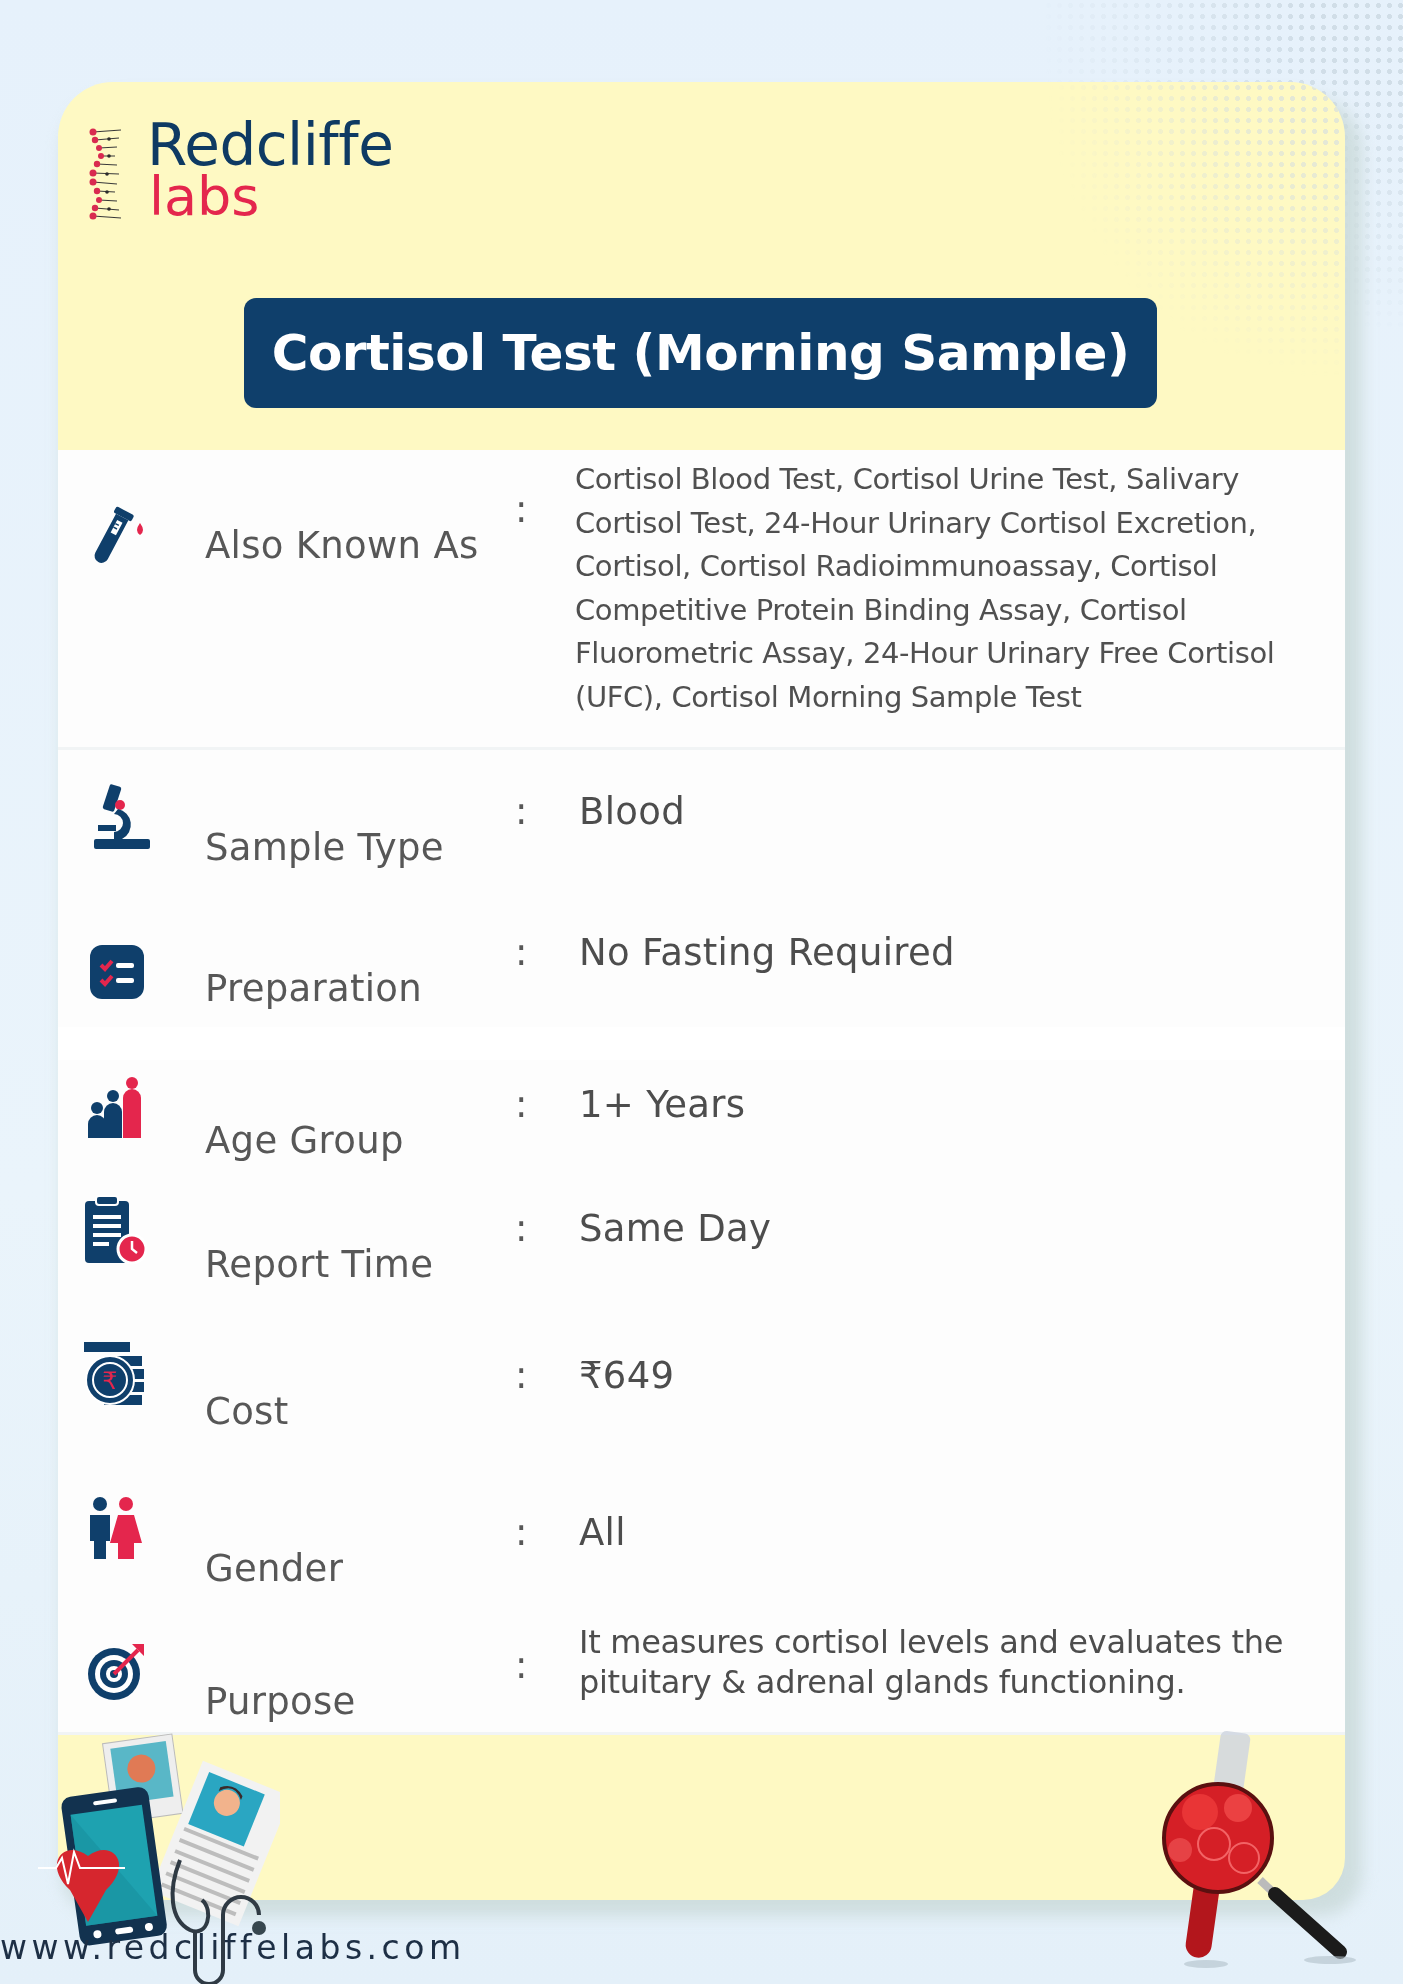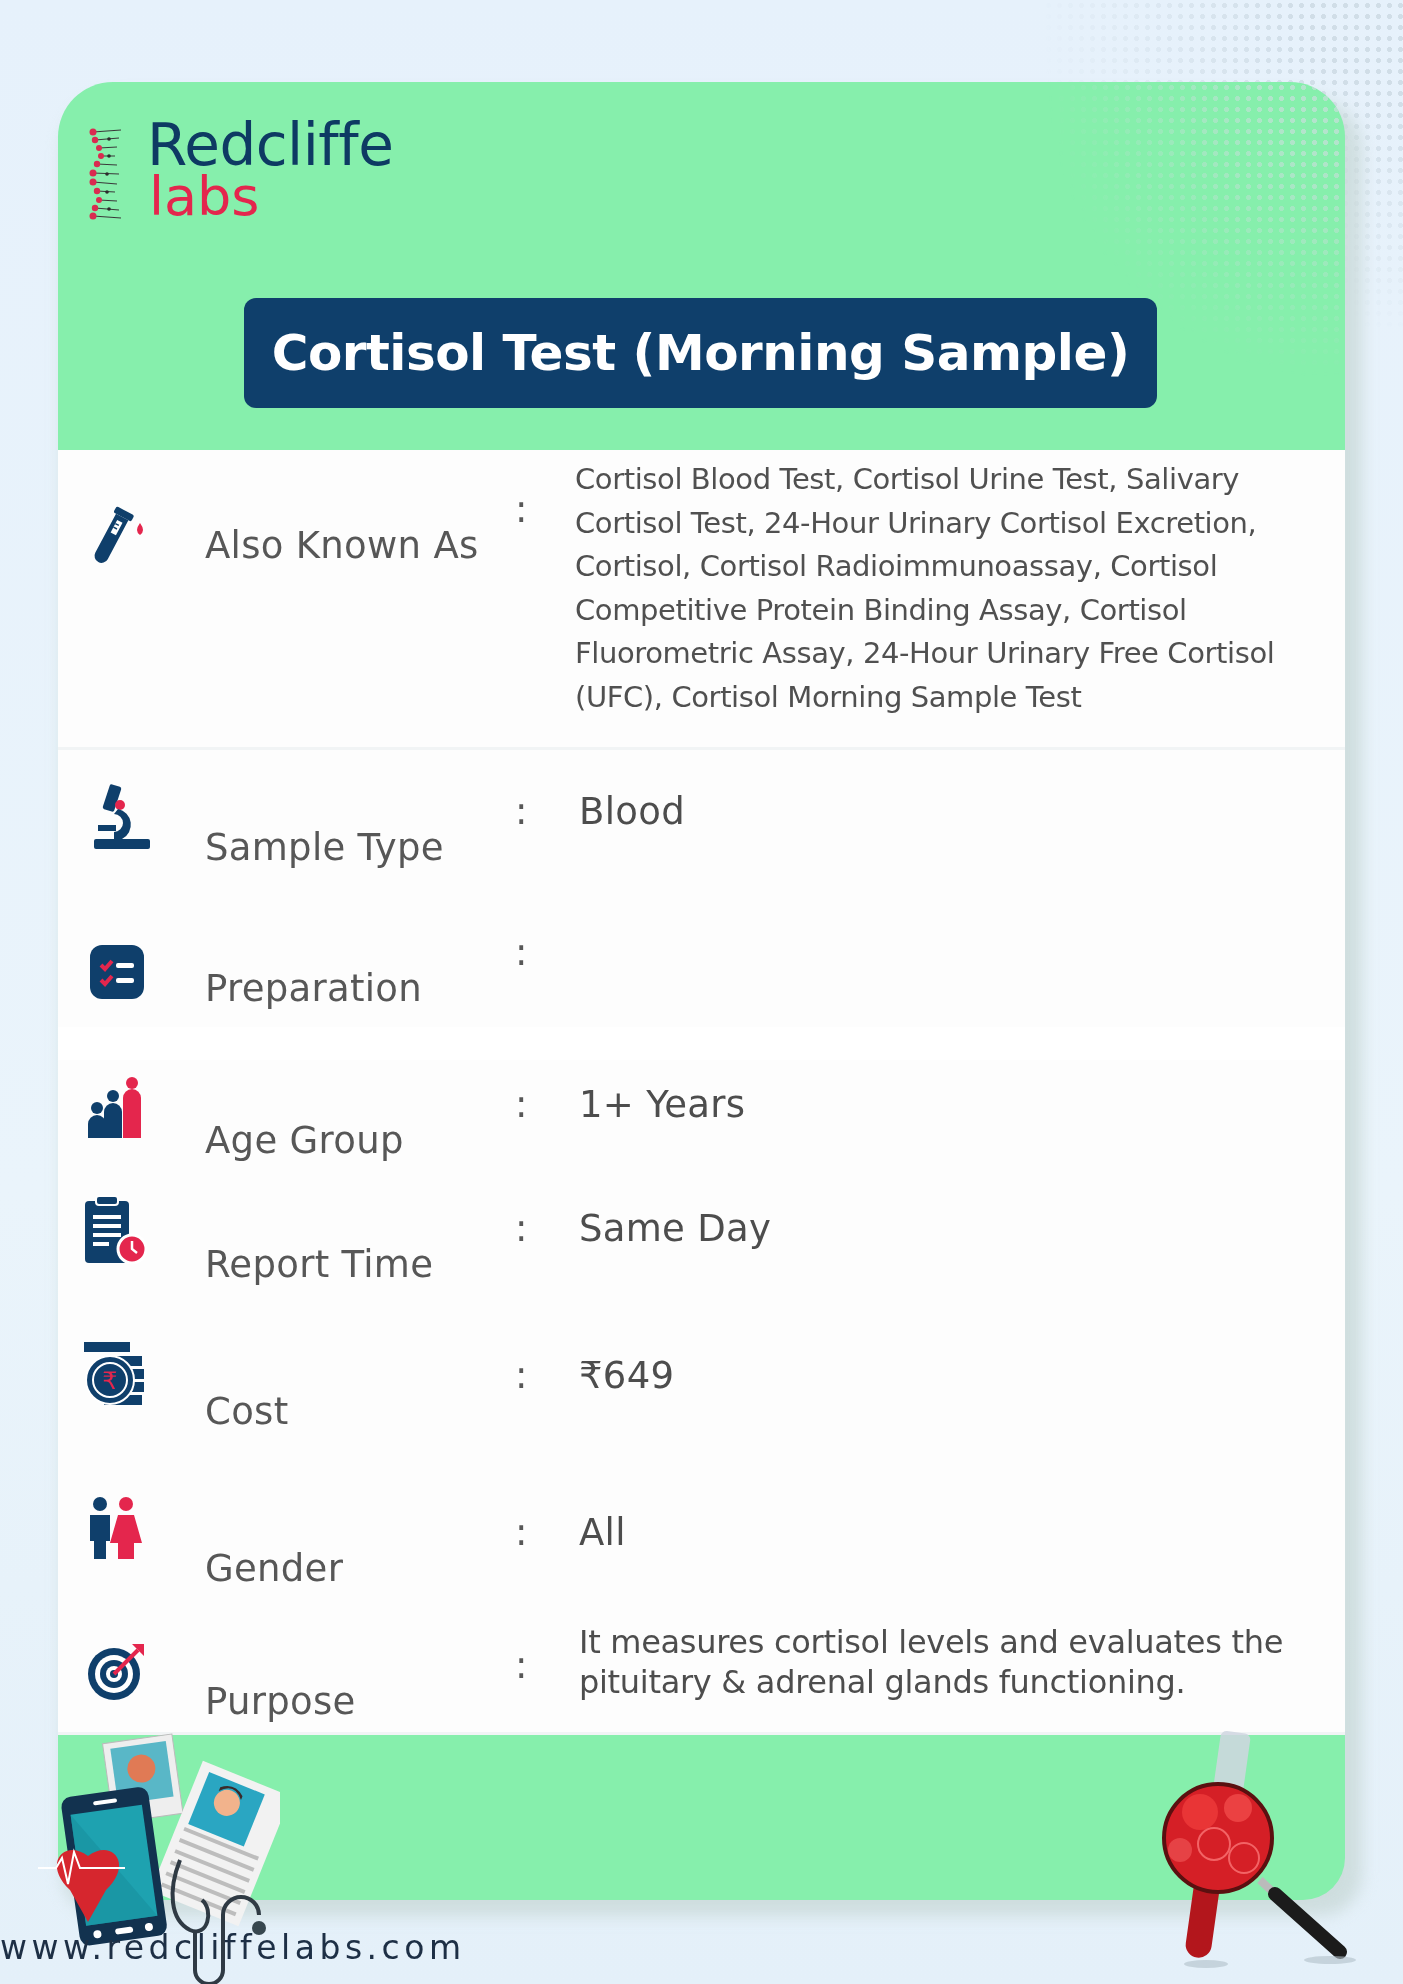--- a/index.html
+++ b/index.html
@@ -15,21 +15,21 @@
     -webkit-mask-image: radial-gradient(ellipse at 100% 0%, #000 20%, transparent 72%);
             mask-image: radial-gradient(ellipse at 100% 0%, #000 20%, transparent 72%);
   }
   .card-shadow {
     position:absolute; left:62px; top:96px; width:1300px; height:1820px;
     border-radius:55px 55px 42px 42px;
     background:#c9d9d8; filter:blur(8px); opacity:0.8;
   }
   .card {
     position:absolute; left:58px; top:82px; width:1287px; height:1818px;
-    background:#86efac; border-radius:55px 55px 42px 42px; overflow:hidden;
+    background:#fef9c3; border-radius:55px 55px 42px 42px; overflow:hidden;
   }
   .card-dots {
     position:absolute; right:0; top:0; width:300px; height:300px;
     background-image: radial-gradient(circle, rgba(210,220,226,0.6) 2.2px, transparent 2.8px);
     background-size:11px 11px;
     -webkit-mask-image: radial-gradient(ellipse at 100% 0%, #000 15%, transparent 70%);
             mask-image: radial-gradient(ellipse at 100% 0%, #000 15%, transparent 70%);
   }
   .logo { position:absolute; left:29px; top:40px; height:100px; width:320px; }
   .logo-dna { position:absolute; left:0; top:4px; width:40px; height:94px; }
@@ -173,20 +173,21 @@
   <div class="row" style="top:803px;height:142px;">
     <svg class="icon" style="top:58px;left:30px;width:58px;height:58px;" viewBox="0 0 58 58">
       <rect x="2" y="2" width="54" height="54" rx="12" fill="#0f3f6b"></rect>
       <path d="M13 22 l4 4 l7 -8" stroke="#e4264d" stroke-width="4" fill="none"></path>
       <path d="M13 37 l4 4 l7 -8" stroke="#e4264d" stroke-width="4" fill="none"></path>
       <rect x="28" y="20" width="18" height="5" rx="2" fill="#ffffff"></rect>
       <rect x="28" y="35" width="18" height="5" rx="2" fill="#ffffff"></rect>
     </svg>
     <span class="label" style="top:46px;">Preparation</span>
     <span class="colon" style="top:46px;">:</span>
+    <span class="value" style="top:46px;">No Fasting Required</span>
   </div>
 
   <div style="position:absolute;left:0;top:945px;width:1287px;height:33px;background:#ffffff;"></div>
 
   <div class="row" style="top:978px;height:103px;">
     <svg class="icon" style="top:16px;left:26px;width:64px;height:64px;" viewBox="0 0 64 64">
       <circle cx="13" cy="32" r="6" fill="#0f3f6b"></circle>
       <path d="M4 62 v-14 a9 9 0 0 1 18 0 v14 z" fill="#0f3f6b"></path>
       <circle cx="29" cy="20" r="6" fill="#0f3f6b"></circle>
       <path d="M20 62 v-26 a9 9 0 0 1 18 0 v26 z" fill="#0f3f6b"></path>

